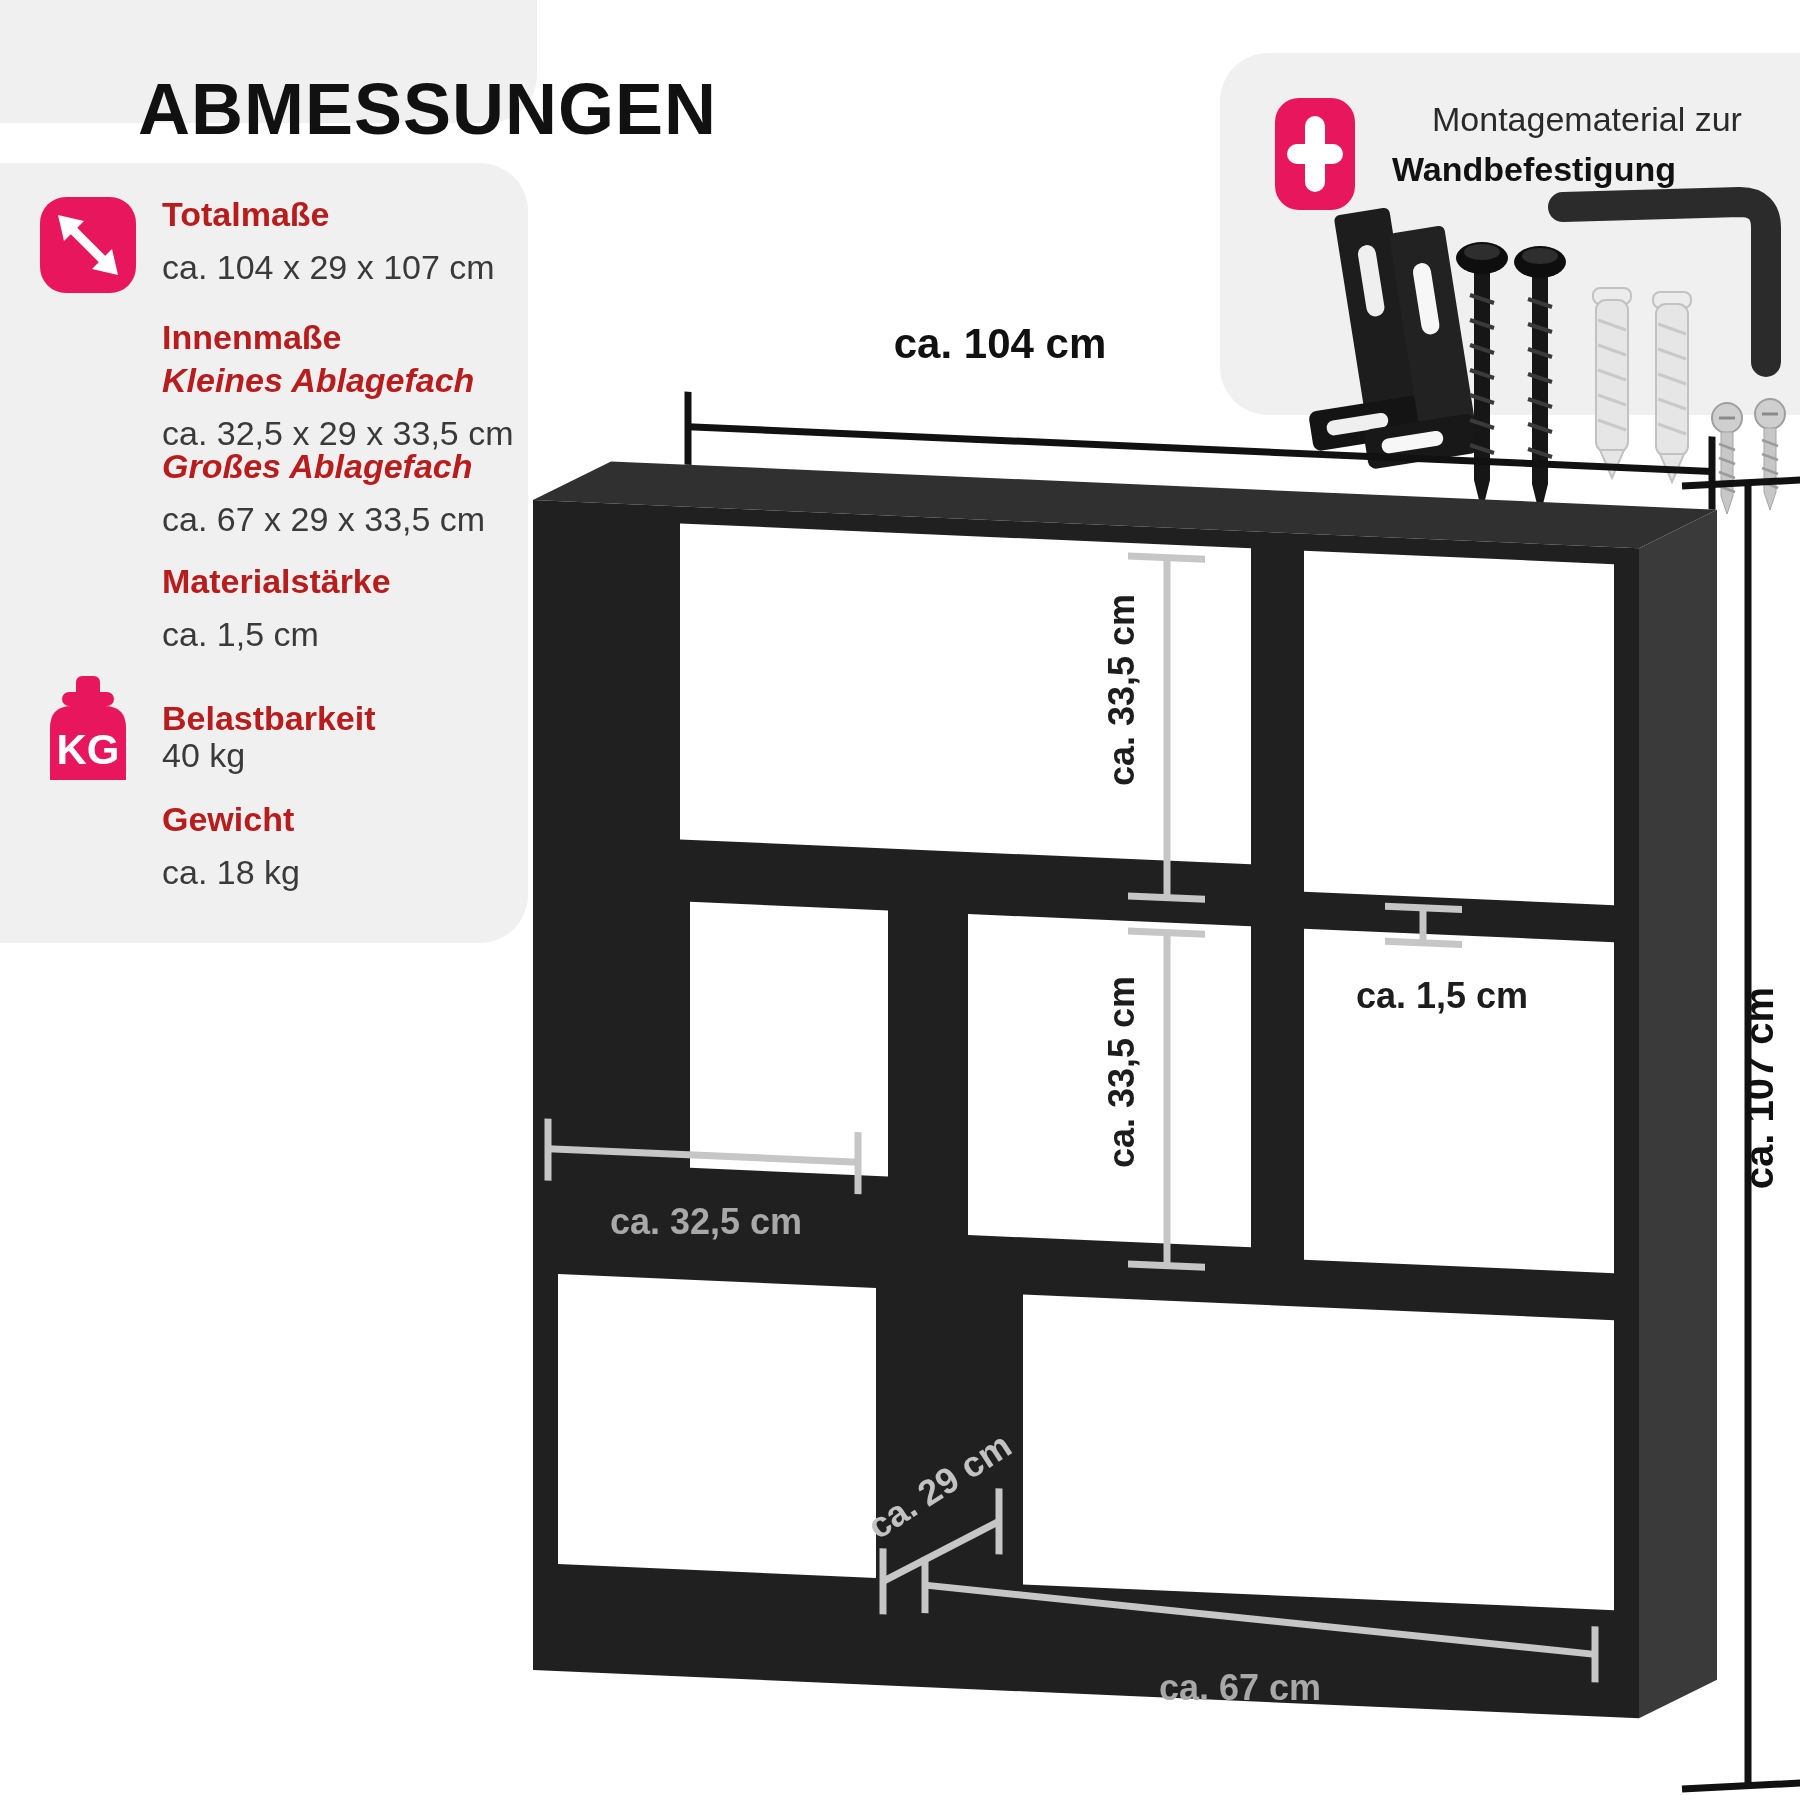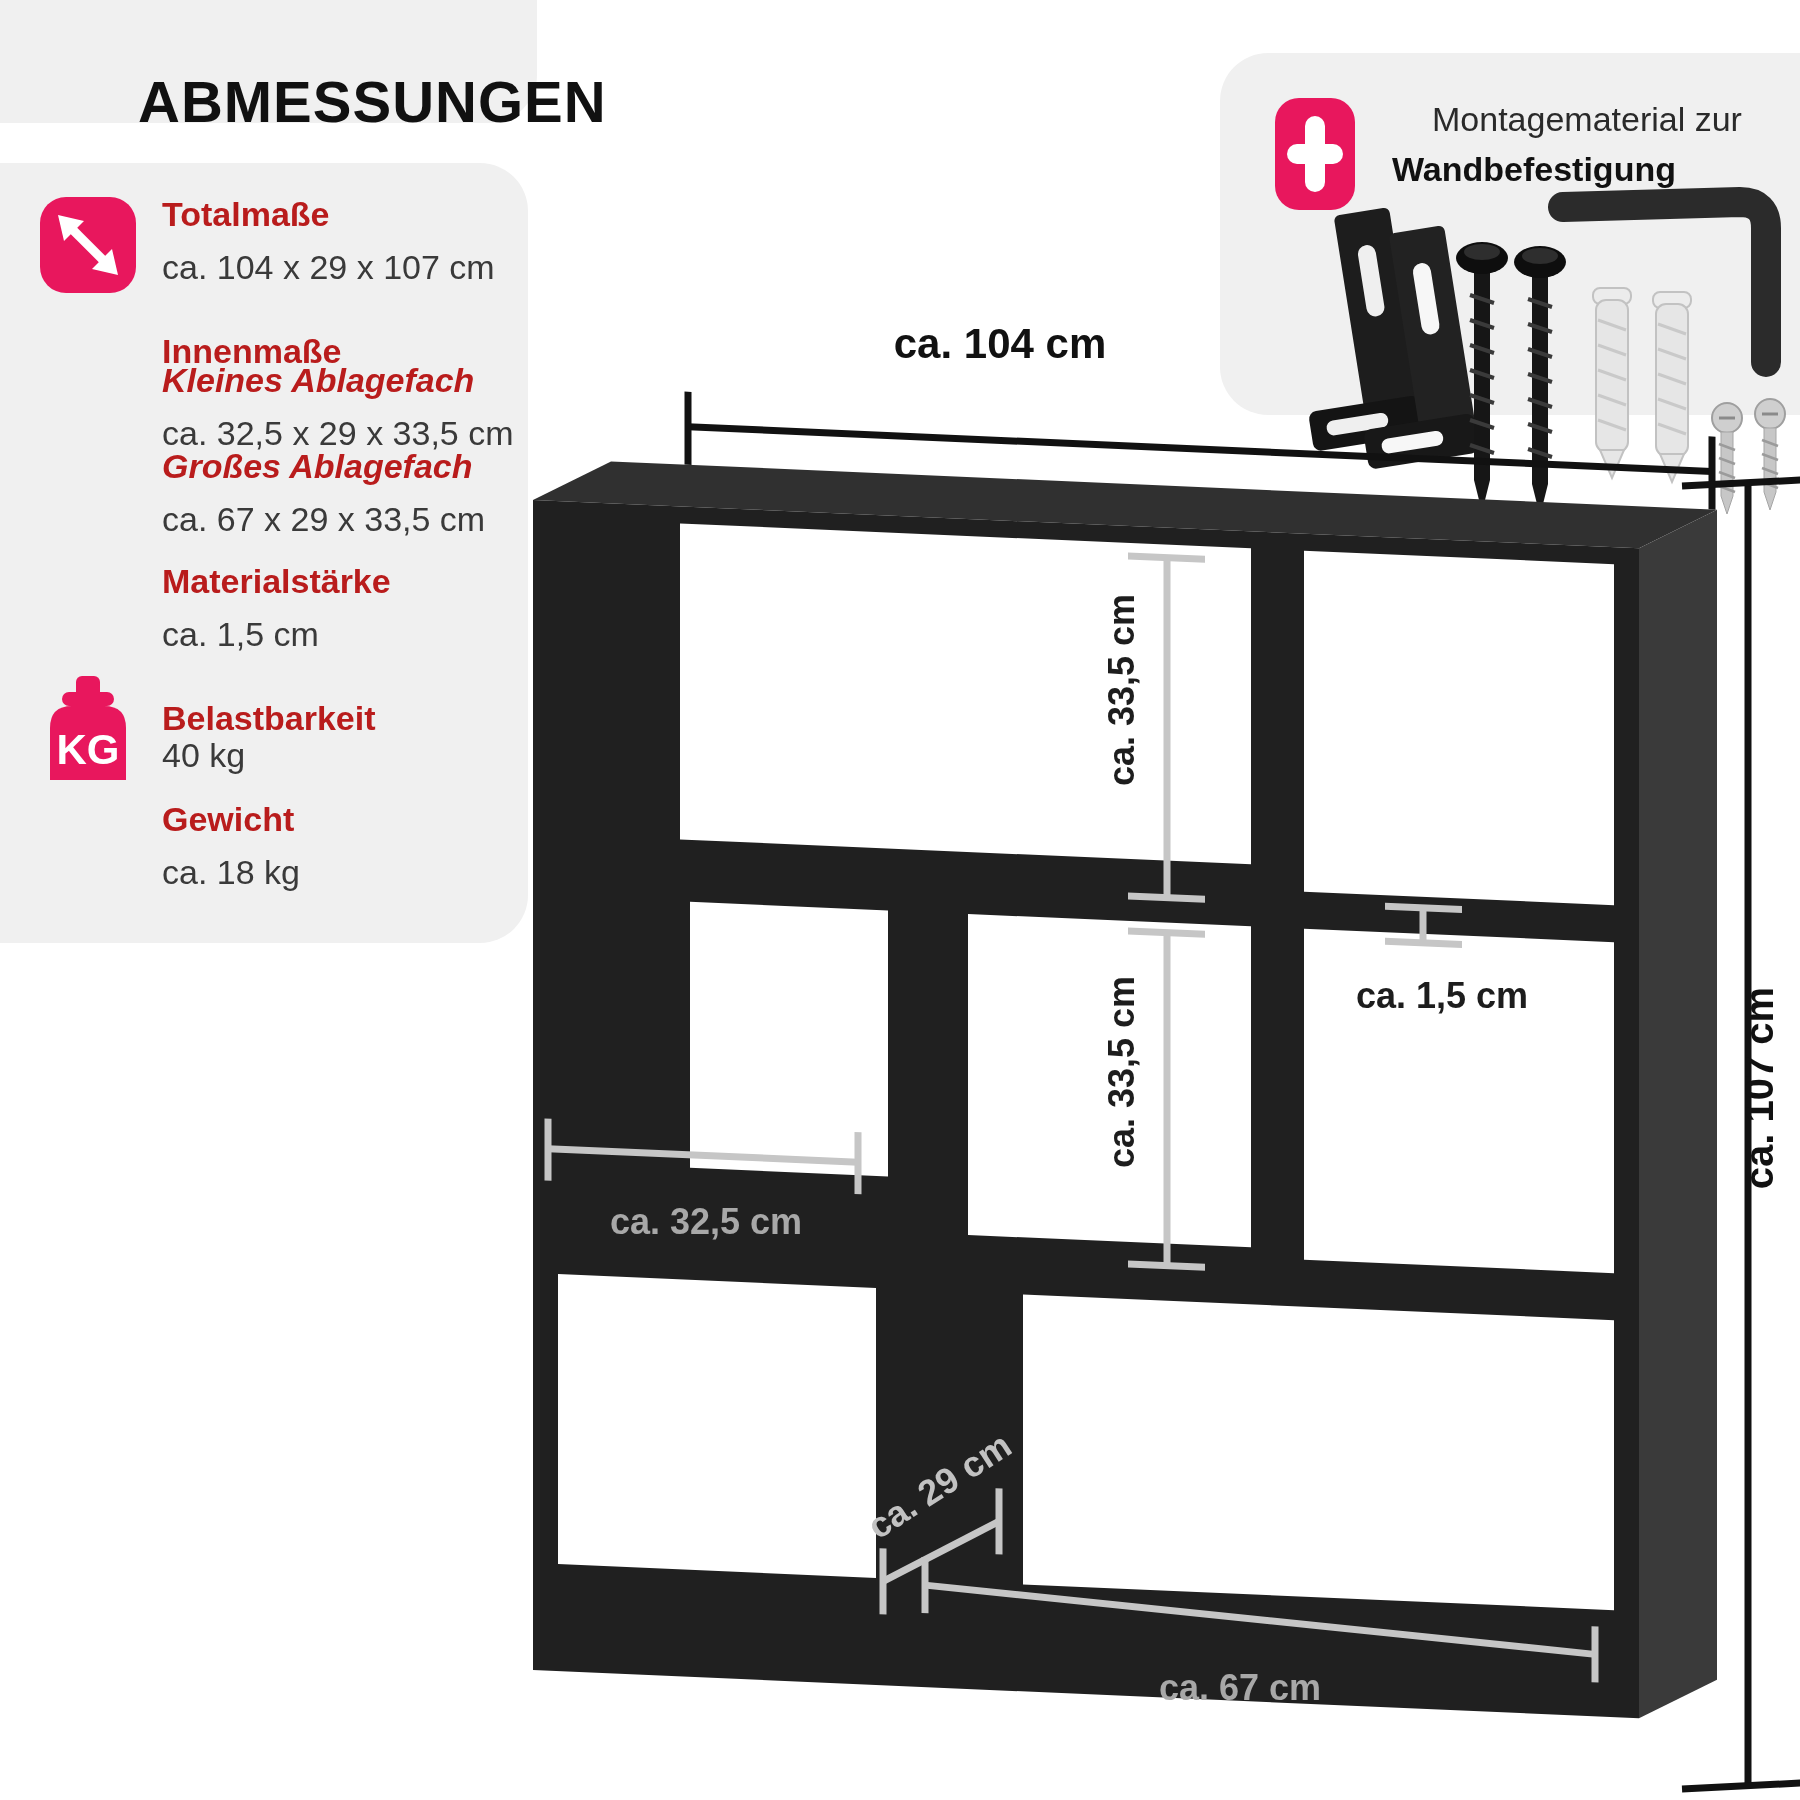--- a/index.html
+++ b/index.html
@@ -4,21 +4,21 @@
 <style>
   html,body{margin:0;padding:0;}
   body{
     width:1800px;height:1800px;position:relative;overflow:hidden;
     background:#ffffff;font-family:"Liberation Sans",sans-serif;
     -webkit-font-smoothing:antialiased;
   }
   .panel{position:absolute;background:#f0f0f0;}
   #header-panel{left:-60px;top:-40px;width:597px;height:163px;border-radius:0 0 48px 0;}
   #page-title{
-    position:absolute;left:138px;top:68px;font-size:58px;font-weight:900;
+    position:absolute;left:138px;top:68px;font-size:72px;font-weight:900;
     color:#111;letter-spacing:1px;white-space:nowrap;
   }
   #info-panel{left:0;top:163px;width:528px;height:780px;border-radius:0 48px 48px 0;}
   .spec-label{position:absolute;left:162px;font-size:34px;font-weight:700;color:#b91c1c;white-space:nowrap;}
   .spec-label.italic{font-style:italic;}
   .spec-value{position:absolute;left:162px;font-size:34px;font-weight:400;color:#3a3a3a;white-space:nowrap;margin-top:10px;}
   .spec-icon{position:absolute;left:40px;width:96px;}
   #mounting-panel{left:1220px;top:53px;width:580px;height:362px;border-radius:48px 0 0 48px;}
   #mount-line1{position:absolute;left:1432px;top:100px;font-size:34px;font-weight:400;color:#2a2a2a;white-space:nowrap;}
   #mount-line2{position:absolute;left:1392px;top:150px;font-size:34px;font-weight:700;color:#111;white-space:nowrap;}
@@ -35,21 +35,21 @@
 <svg class="spec-icon" style="top:197px;height:96px;" viewBox="0 0 96 96">
   <rect x="0" y="0" width="96" height="96" rx="26" fill="#e8175d"></rect>
   <line x1="27" y1="27" x2="69" y2="69" stroke="#fff" stroke-width="9"></line>
   <polygon points="18,18 44,24 24,44" fill="#fff"></polygon>
   <polygon points="78,78 52,72 72,52" fill="#fff"></polygon>
 </svg>
 
 <div class="spec-label" style="top:195px;">Totalmaße</div>
 <div class="spec-value" style="top:238px;">ca. 104 x 29 x 107 cm</div>
 
-<div class="spec-label" style="top:332px;">Innenmaße</div>
+<div class="spec-label" style="top:318px;">Innenmaße</div>
 <div class="spec-label italic" style="top:361px;">Kleines Ablagefach</div>
 <div class="spec-value" style="top:404px;">ca. 32,5 x 29 x 33,5 cm</div>
 <div class="spec-label italic" style="top:447px;">Großes Ablagefach</div>
 <div class="spec-value" style="top:490px;">ca. 67 x 29 x 33,5 cm</div>
 
 <div class="spec-label" style="top:562px;">Materialstärke</div>
 <div class="spec-value" style="top:605px;">ca. 1,5 cm</div>
 
 <svg class="spec-icon" style="top:676px;height:104px;" viewBox="0 0 96 104">
   <rect x="36" y="0" width="24" height="22" rx="6" fill="#e8175d"></rect>

